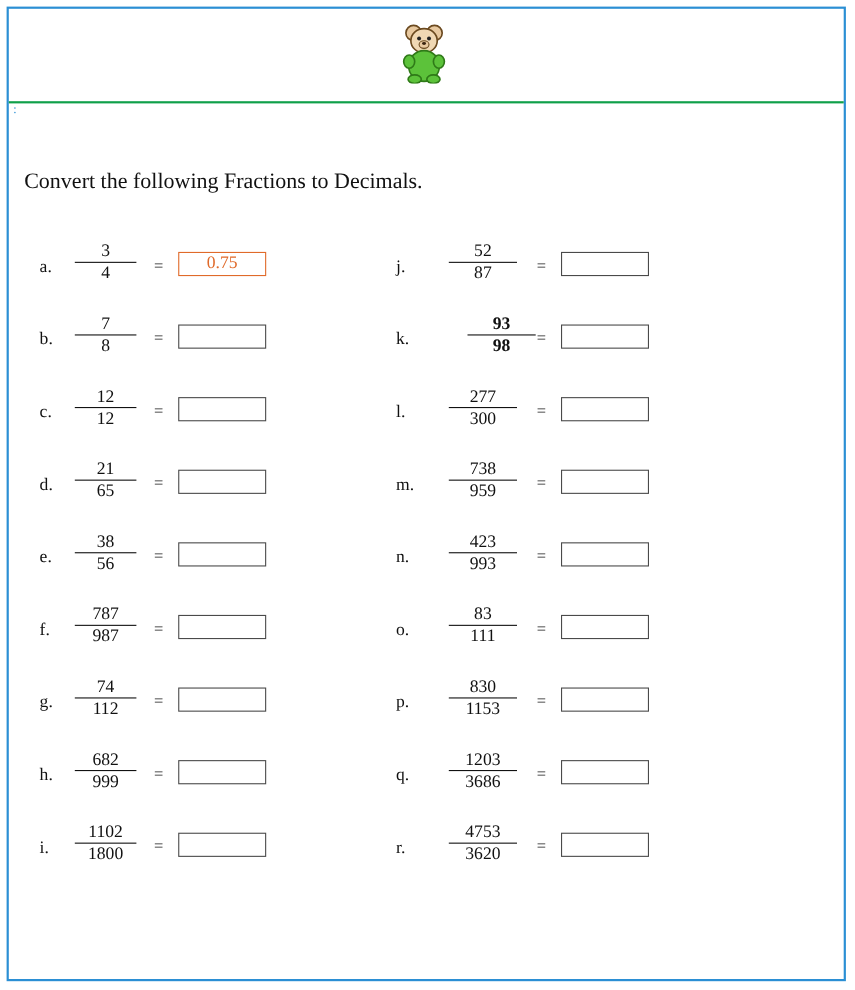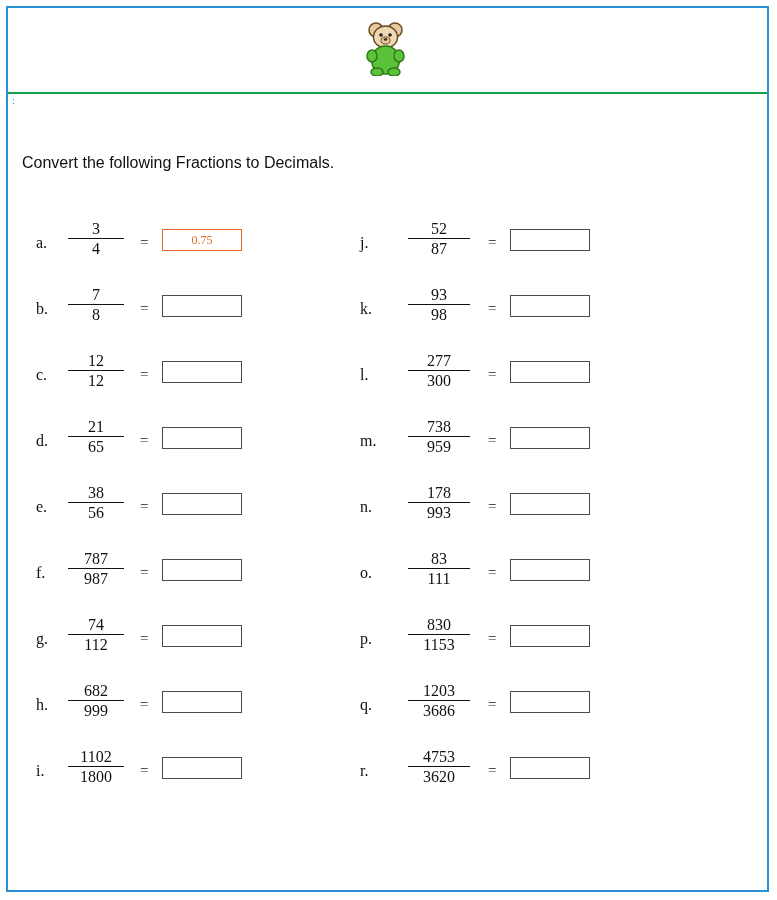--- a/index.html
+++ b/index.html
@@ -59,23 +59,23 @@
     left: 4px;
     top: 88px;
     font-size: 11px;
     color: #2b8fd4;
     line-height: 8px;
   }
   .instructions {
     position: absolute;
     left: 14px;
     top: 146px;
-    font-size: 16px;
+    font-size: 20px;
     color: #111111;
-    font-family: Liberation Sans, sans-serif;
+    font-family: Liberation Serif, serif;
   }
   .columns {
     position: absolute;
     left: 0;
     top: 196px;
     width: 100%;
   }
   .col {
     position: absolute;
     top: 0;
@@ -122,21 +122,21 @@
   }
   .answer {
     position: absolute;
     top: 13px;
     width: 80px;
     height: 22px;
     border: 1px solid #4a4a4a;
     background: #ffffff;
     box-sizing: border-box;
     text-align: center;
-    font-size: 12px;
+    font-size: 16px;
     color: #e06a2a;
     line-height: 20px;
     font-family: "Liberation Serif", serif;
   }
   .answer.filled { border-color: #e06a2a; }
 </style>
 </head>
 <body>
 
 <div class="page">
@@ -255,21 +255,21 @@
           <div class="label">j.</div>
           <div class="frac" style="left: 48px; width: 62px;">
             <span class="num">52</span>
             <span class="den">87</span>
           </div>
           <div class="eq" style="left: 128px;">=</div>
           <div class="answer" style="left: 150px;"></div>
         </div>
         <div class="item" style="top: 78px;">
           <div class="label">k.</div>
-          <div class="frac" style="left: 48px; width: 62px;">
+          <div class="frac" style="left: 65px; width: 62px; font-weight: bold;">
             <span class="num">93</span>
             <span class="den">98</span>
           </div>
           <div class="eq" style="left: 128px;">=</div>
           <div class="answer" style="left: 150px;"></div>
         </div>
         <div class="item" style="top: 144px;">
           <div class="label">l.</div>
           <div class="frac" style="left: 48px; width: 62px;">
             <span class="num">277</span>
@@ -283,21 +283,21 @@
           <div class="frac" style="left: 48px; width: 62px;">
             <span class="num">738</span>
             <span class="den">959</span>
           </div>
           <div class="eq" style="left: 128px;">=</div>
           <div class="answer" style="left: 150px;"></div>
         </div>
         <div class="item" style="top: 276px;">
           <div class="label">n.</div>
           <div class="frac" style="left: 48px; width: 62px;">
-            <span class="num">178</span>
+            <span class="num">423</span>
             <span class="den">993</span>
           </div>
           <div class="eq" style="left: 128px;">=</div>
           <div class="answer" style="left: 150px;"></div>
         </div>
         <div class="item" style="top: 342px;">
           <div class="label">o.</div>
           <div class="frac" style="left: 48px; width: 62px;">
             <span class="num">83</span>
             <span class="den">111</span>

